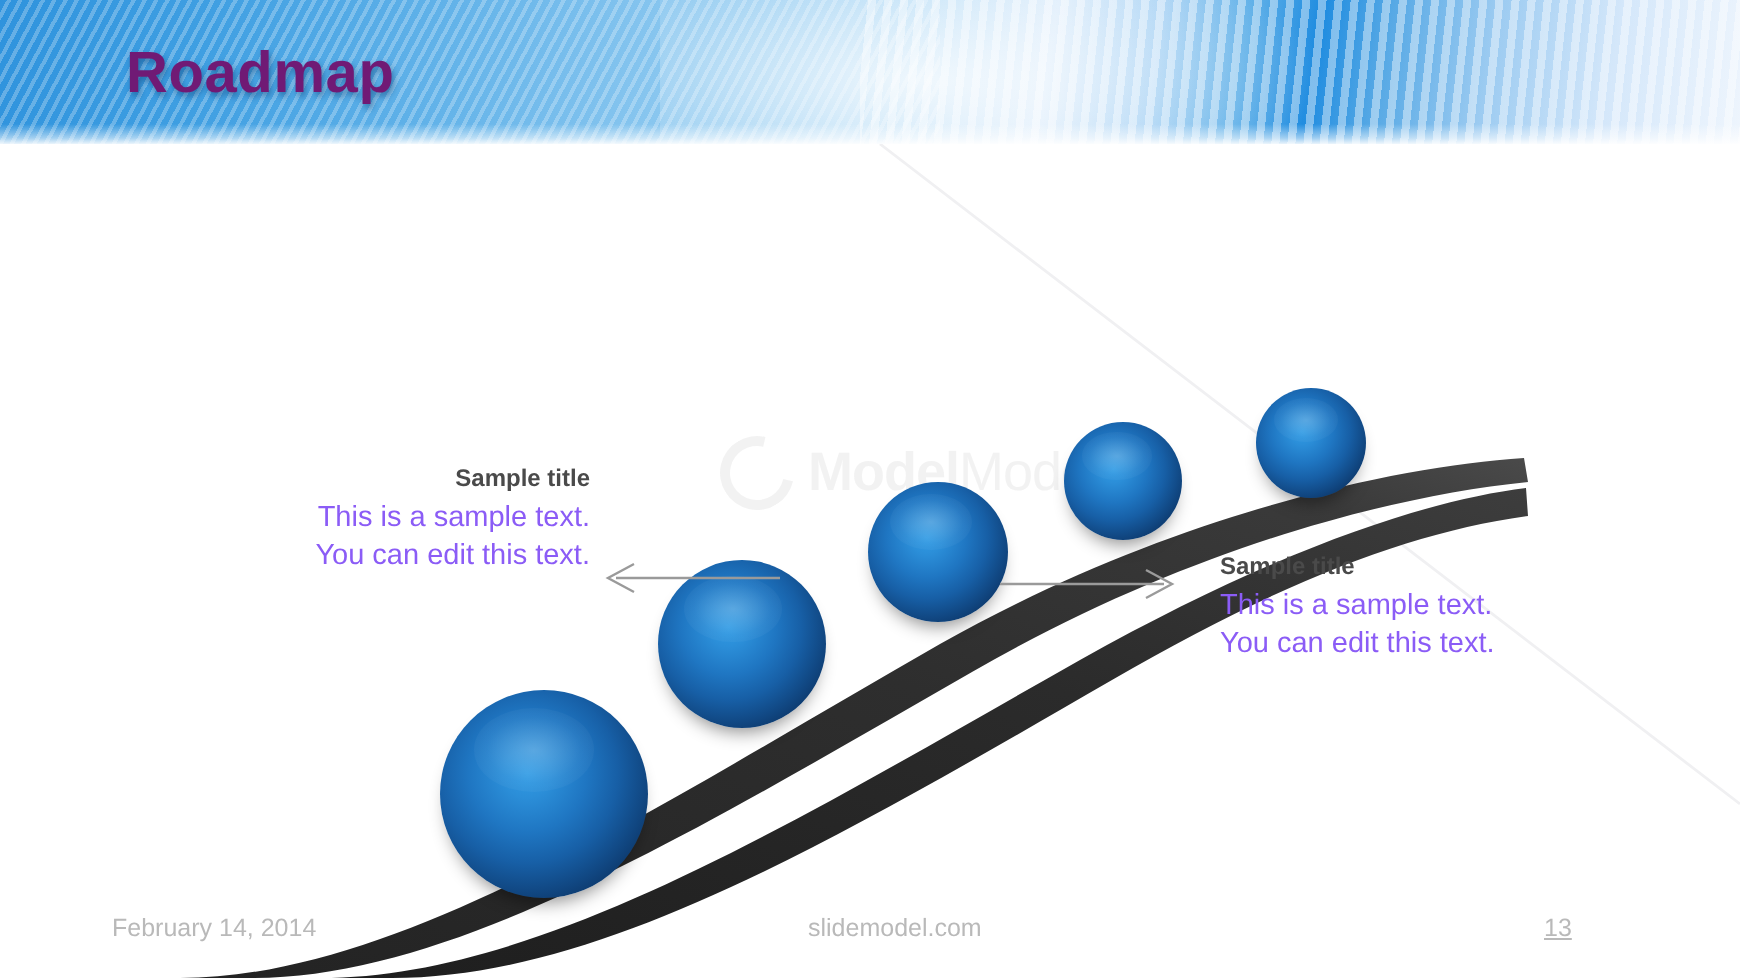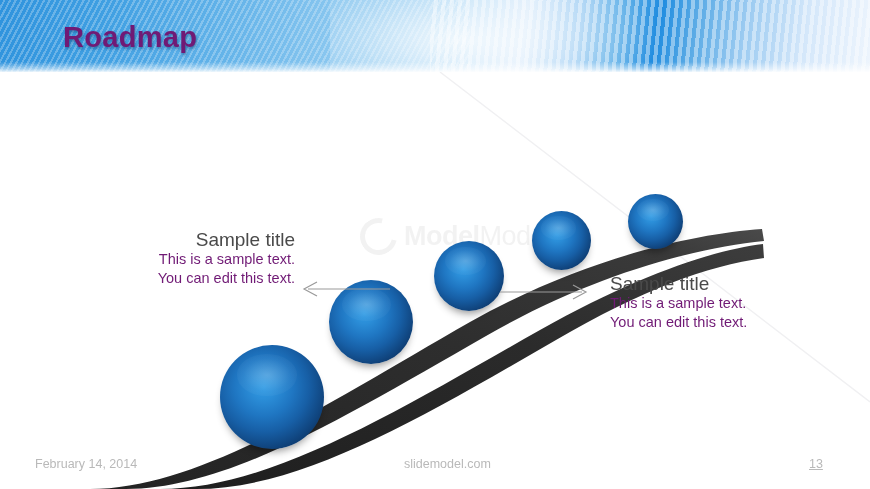--- a/index.html
+++ b/index.html
@@ -175,45 +175,45 @@
       rgba(255,255,255,.05) 55%,
       rgba(255,255,255,0) 100%);
   }
 
   
   .arrow-svg { position: absolute; z-index: 6; }
 
   
   .text-block { position: absolute; z-index: 7; }
   .tb-title {
-    font-size: 19px;
-    font-weight: normal;
+    font-size: 12px;
+    font-weight: bold;
     color: #4a4a4a;
     line-height: 19px;
     margin-bottom: 1px;
   }
   .tb-line {
     font-size: 14.5px;
-    color: #701a75;
+    color: #8b5cf6;
     line-height: 19px;
   }
   #text-left  { left: 95px; top: 230px; width: 200px; text-align: right; }
   #text-right { left: 610px; top: 274px; width: 230px; text-align: left; }
 
   
   .footer-text {
     position: absolute;
     bottom: 18px;
     font-size: 12.5px;
     color: #b9b9b9;
     z-index: 8;
   }
-  #footer-date { left: 35px; }
+  #footer-date { left: 56px; }
   #footer-site { left: 404px; }
-  #footer-page { left: 809px; text-decoration: underline; }
+  #footer-page { left: 772px; text-decoration: underline; }
 </style>
 </head>
 <body>
 
 <div id="slide">
 
   <div id="header">
     <div id="header-stripes-left"></div>
     <div id="header-stripes-right"></div>
     <div id="header-glow"></div>

